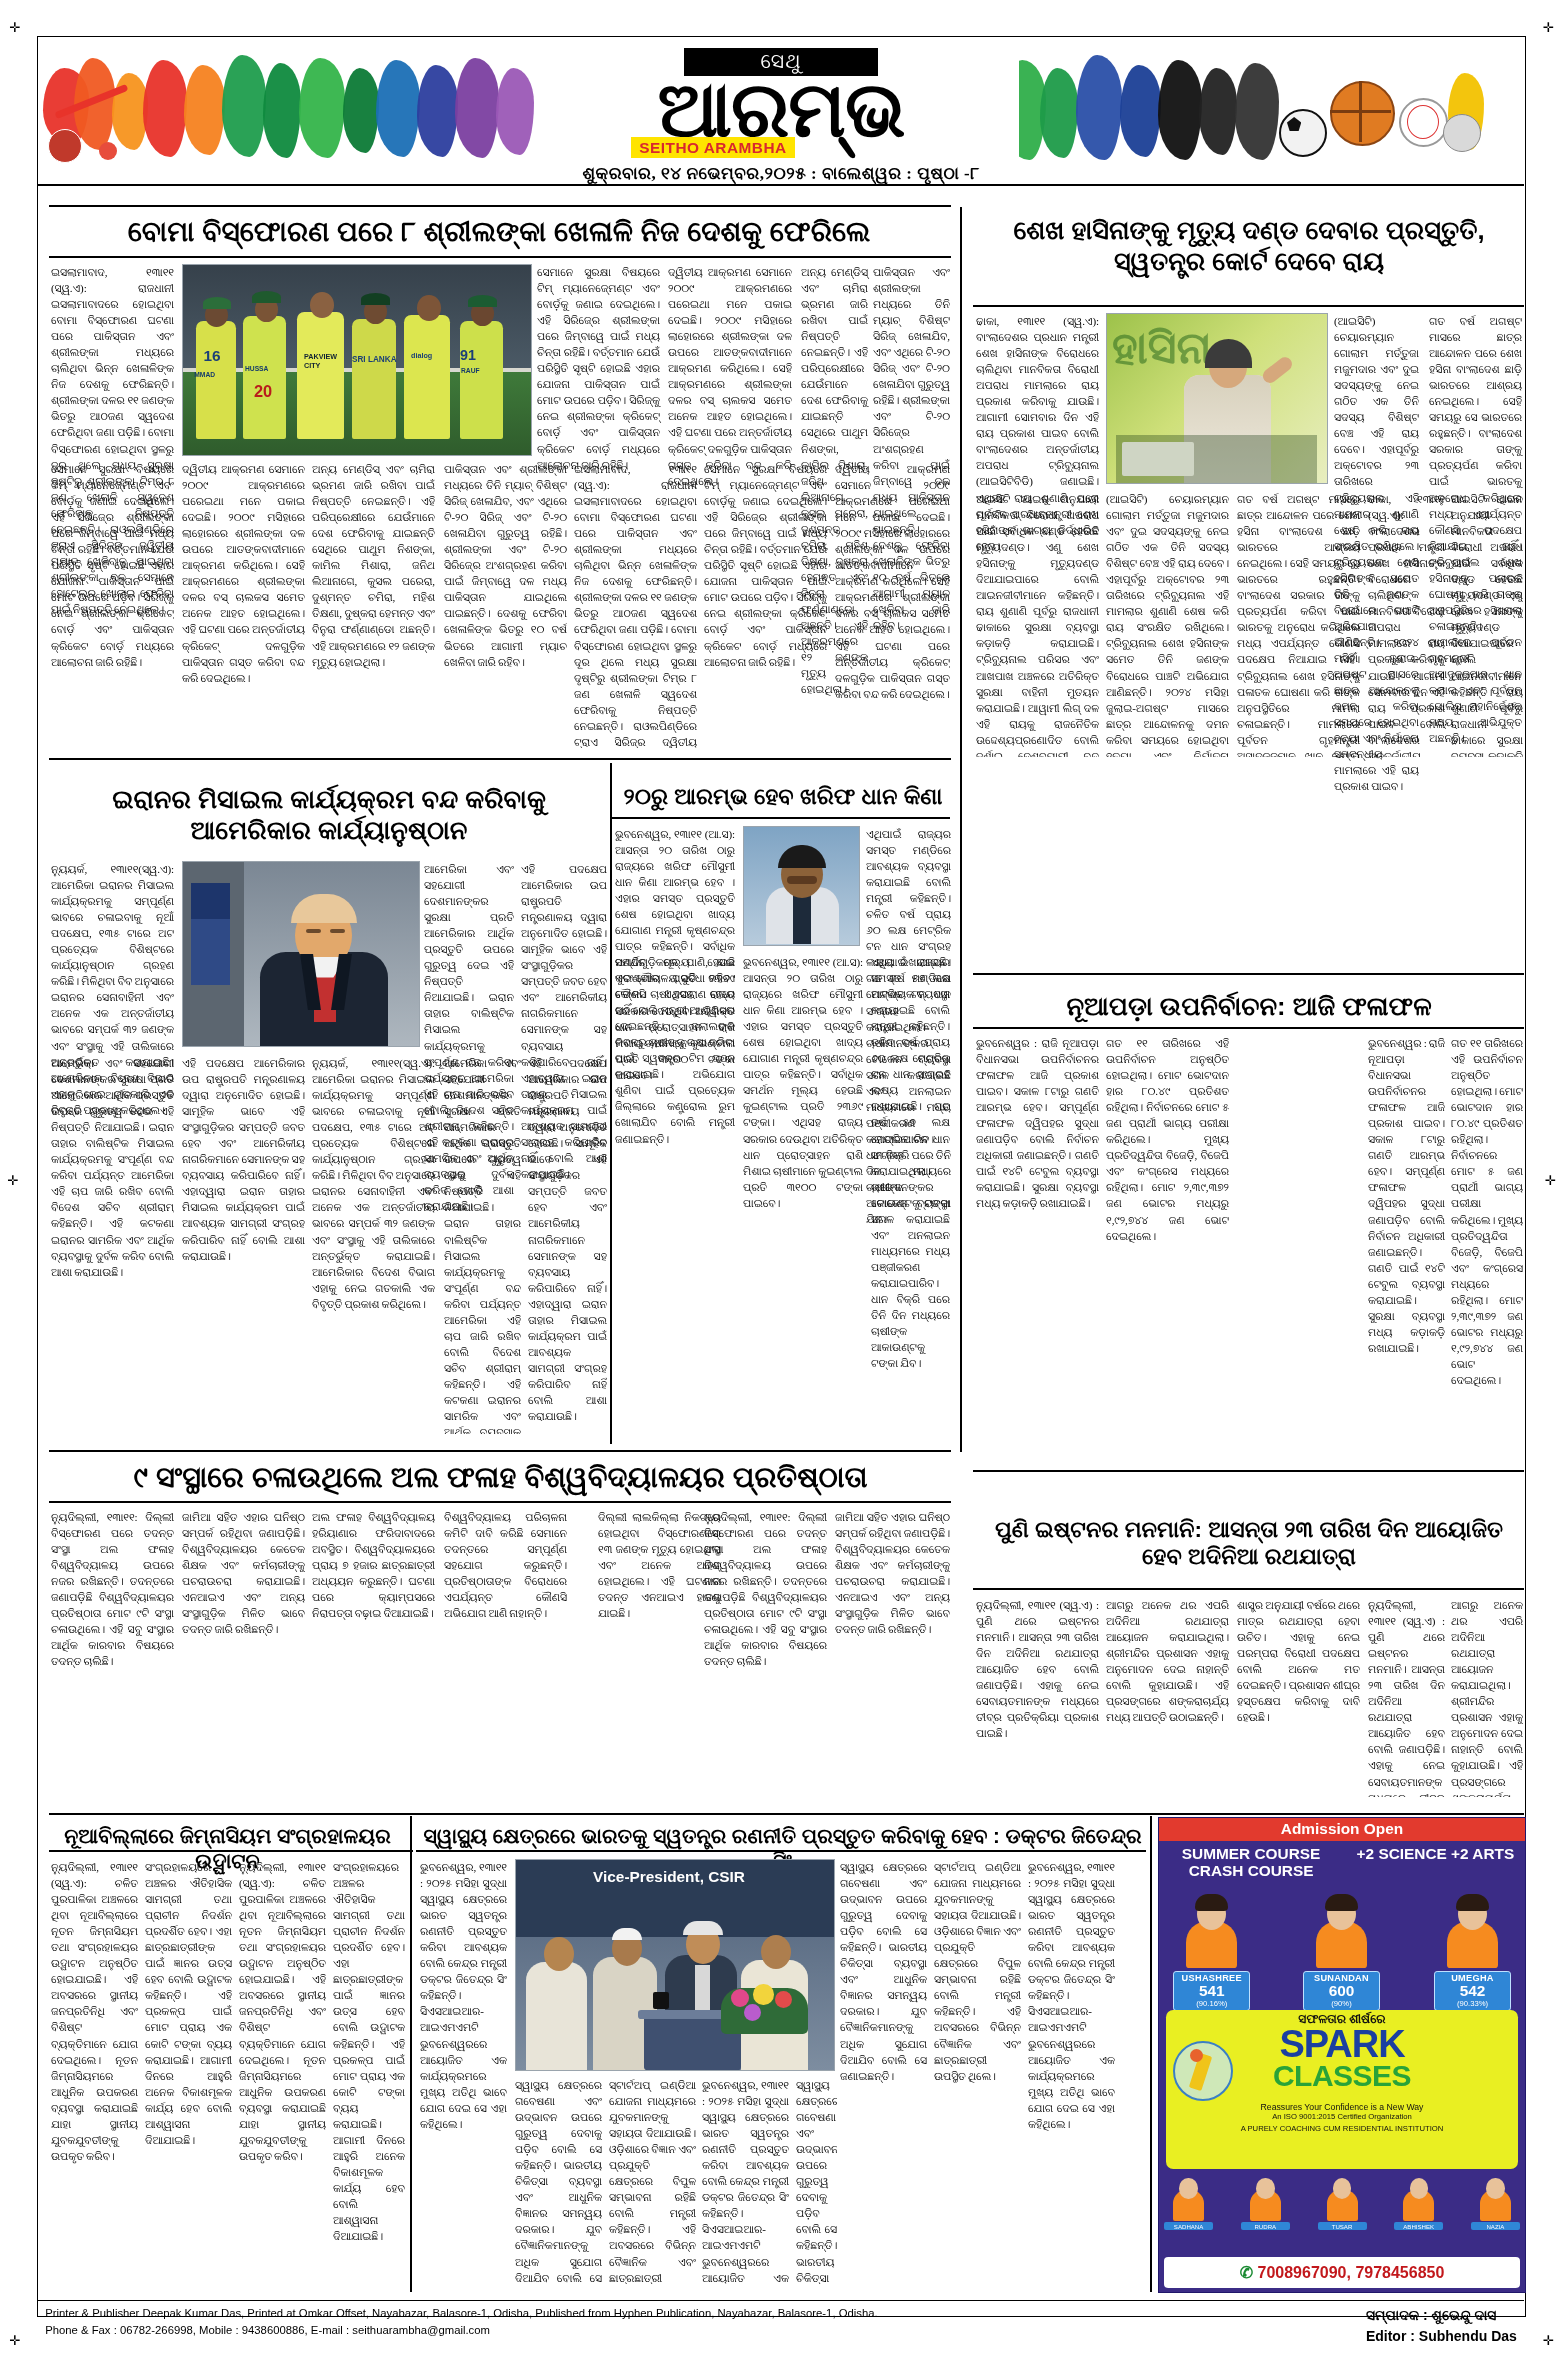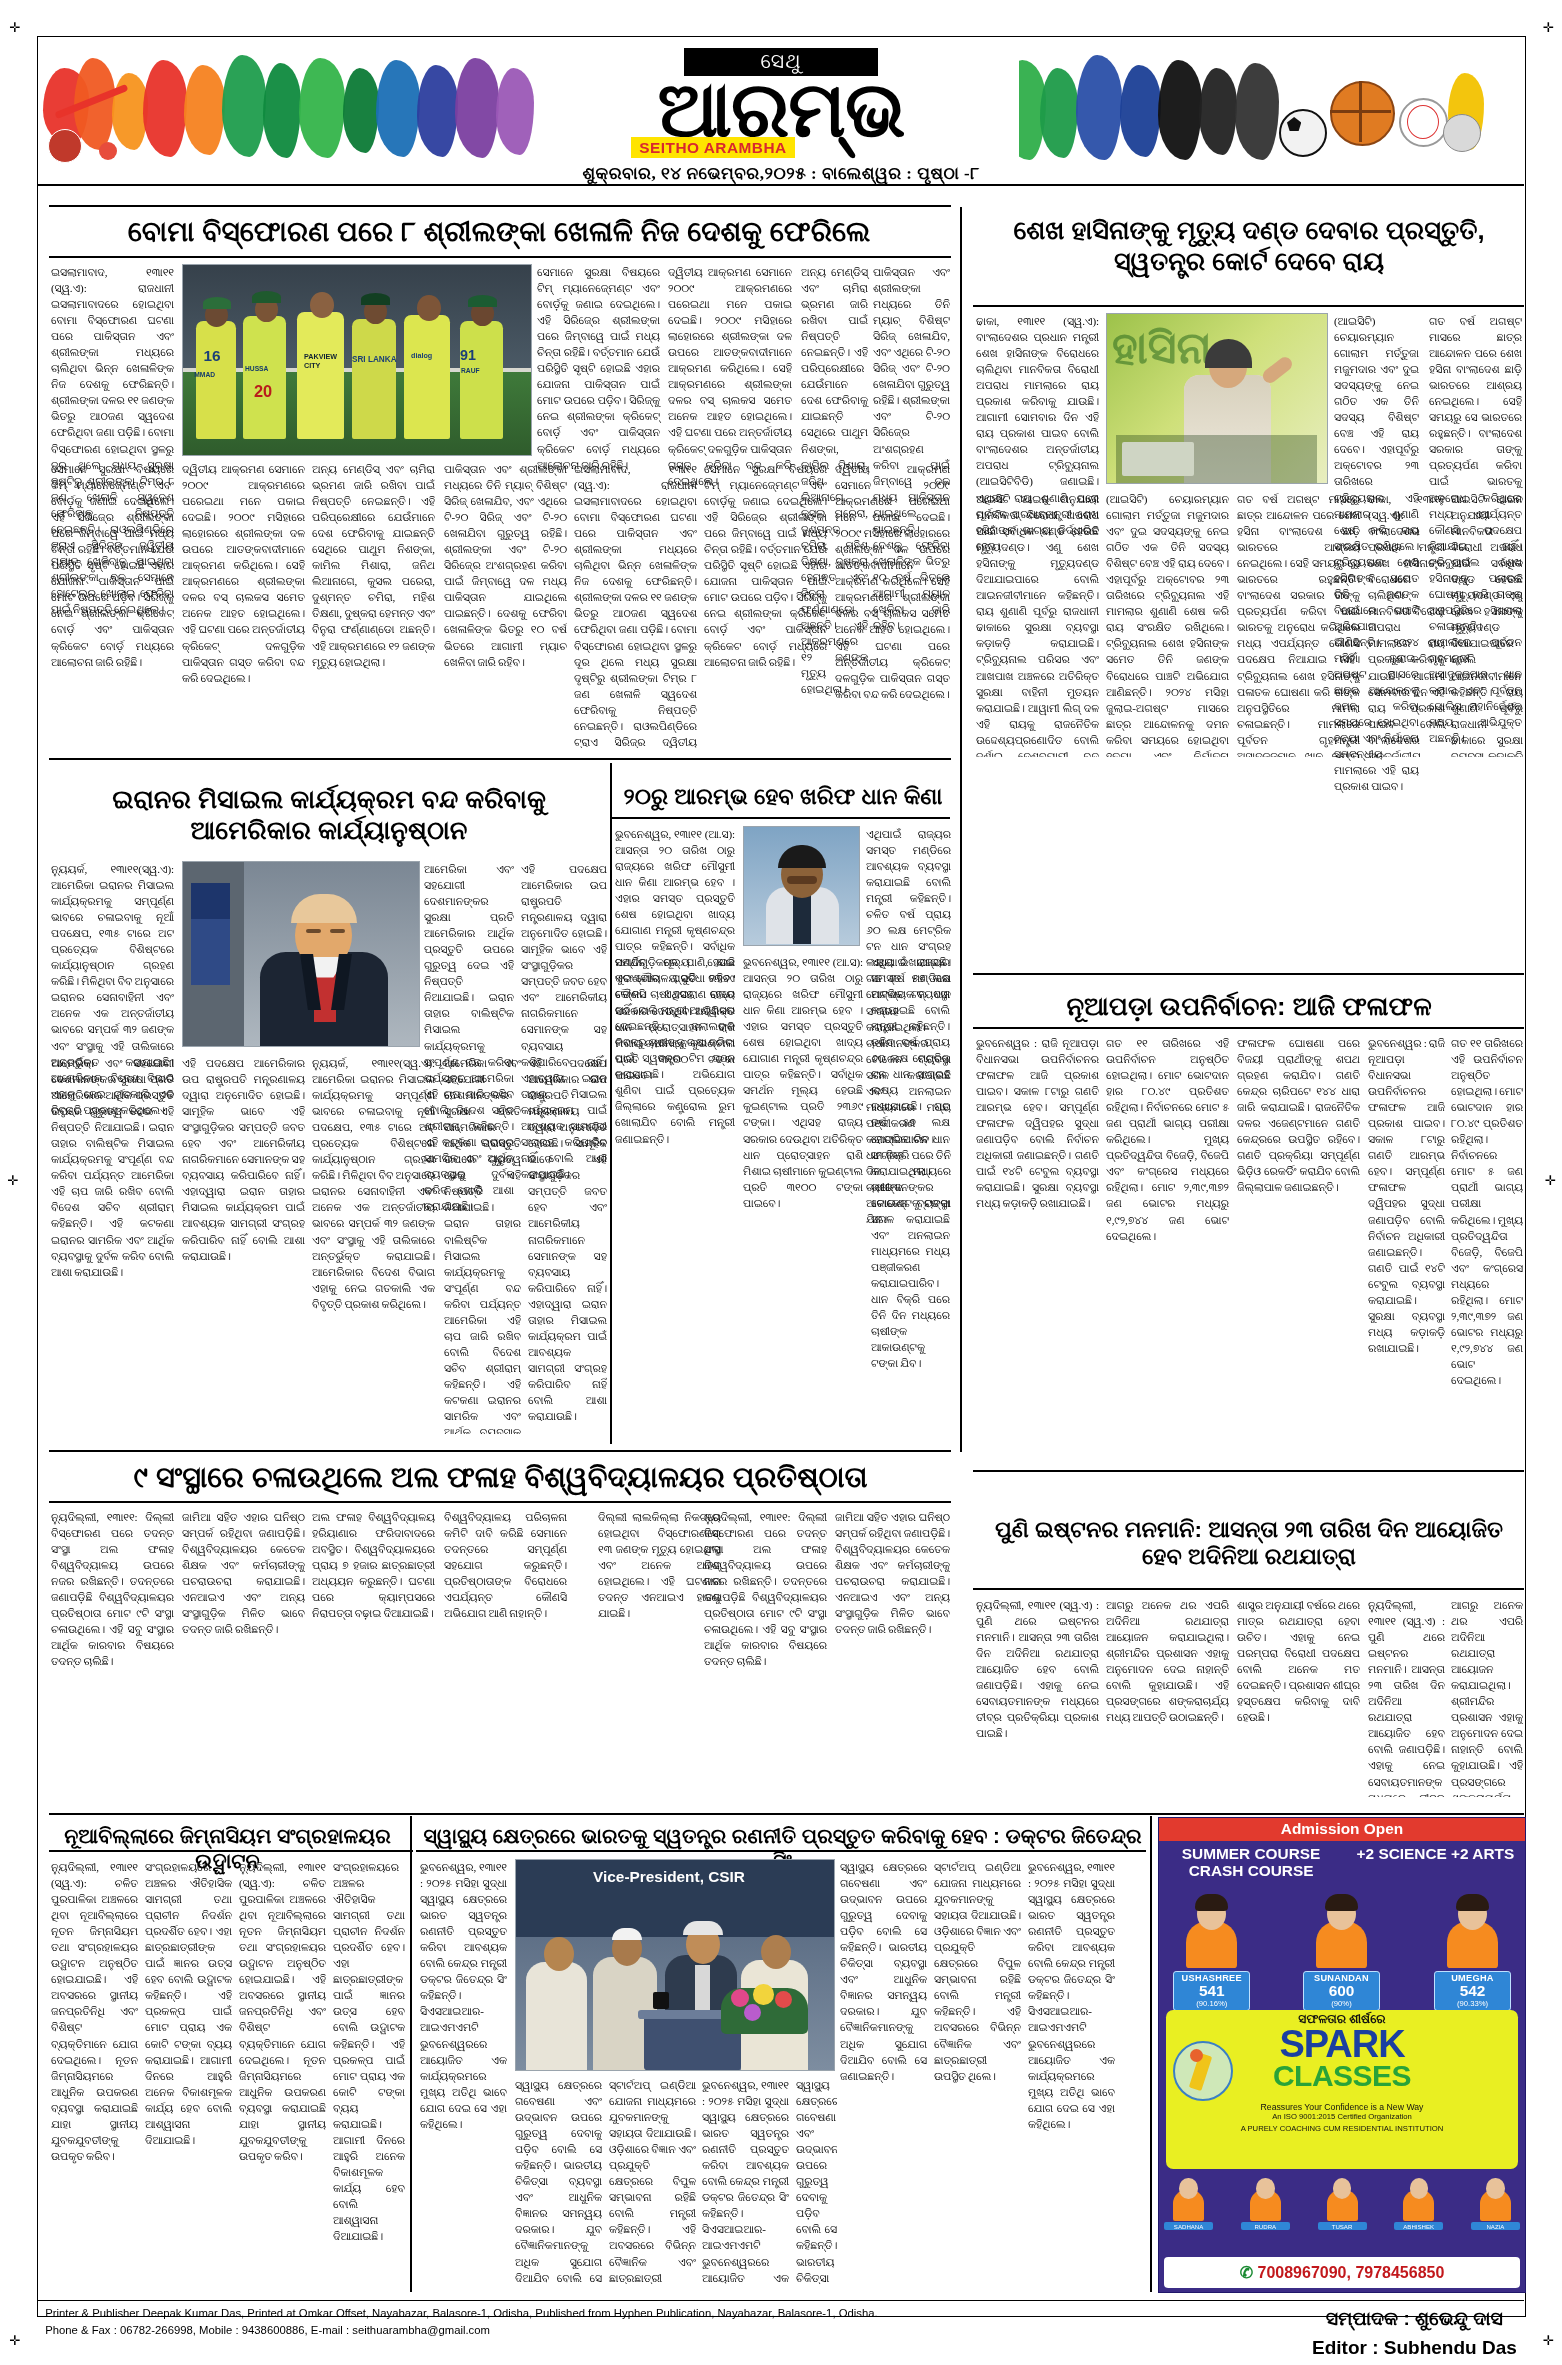--- a/index.html
+++ b/index.html
@@ -71,21 +71,21 @@
   .adphone{position:absolute;left:5.1px;right:5.1px;bottom:4.1px;text-align:center;background:#fff;border-radius:4.1px;
            color:#c2181c;font-weight:bold;font-size:16px;font-family:"Liberation Sans",sans-serif;padding:6px 0;}
   .adrow2{position:absolute;left:5.1px;right:5.1px;display:flex;justify-content:space-between;}
   .stu2{width:49px;text-align:center;}
   .stu2 .p{position:relative;height:44px;}
   .stu2 .tag{background:#2f86d6;color:#fff;font-size:6.1px;border-radius:2px;margin-top:1px;padding:0.5px 0;font-family:"Liberation Sans",sans-serif;}
 
   
   .footer{position:absolute;left:38px;width:1486px;border-top:1.5px solid #000;box-sizing:border-box;}
   .fleft{position:absolute;left:7.2px;top:4.1px;font-size:11.3px;line-height:1.5;font-family:"Liberation Sans",sans-serif;}
-  .fright{position:absolute;right:7.2px;top:4.1px;text-align:center;font-size:19px;line-height:1.5;font-weight:bold;font-family:"Liberation Sans",sans-serif;}
+  .fright{position:absolute;right:7.2px;top:4.1px;text-align:left;font-size:14px;line-height:1.5;font-weight:bold;font-family:"Liberation Sans",sans-serif;}
 </style>
 </head>
 <body>
 
 <div class="page">
 
   <div class="crop tl">✛</div>
   <div class="crop tr">✛</div>
   <div class="crop ml">✛</div>
   <div class="crop mr">✛</div>
@@ -267,21 +267,20 @@
   <div class="body" style="left:615px;top:954px;width:120px;height:482px;overflow:hidden;">ମଣ୍ଡିଗୁଡ଼ିକରେ ପାଣି, ଛାଇ ଏବଂ ଶୌଚାଳୟ ସୁବିଧା ରହିବ। କୌଣସି ଚାଷୀ ହଇରାଣ ହେବେ ନାହିଁ ବୋଲି ମନ୍ତ୍ରୀ ଆଶ୍ୱାସନା ଦେଇଛନ୍ତି। ଦଲାଲଙ୍କ କବଳରୁ ଚାଷୀଙ୍କୁ ରକ୍ଷା କରିବା ପାଇଁ ସ୍ୱତନ୍ତ୍ର ଟିମ ଗଠନ କରାଯାଇଛି। ଅଭିଯୋଗ ଶୁଣିବା ପାଇଁ ପ୍ରତ୍ୟେକ ଜିଲ୍ଲାରେ କଣ୍ଟ୍ରୋଲ ରୁମ ଖୋଲାଯିବ ବୋଲି ମନ୍ତ୍ରୀ ଜଣାଇଛନ୍ତି।</div>
   <div class="body" style="left:743px;top:954px;width:120px;height:482px;overflow:hidden;">ଭୁବନେଶ୍ୱର, ୧୩ା୧୧ (ଆ.ସ): ଆସନ୍ତା ୨୦ ତାରିଖ ଠାରୁ ରାଜ୍ୟରେ ଖରିଫ ମୌସୁମୀ ଧାନ କିଣା ଆରମ୍ଭ ହେବ । ଏହାର ସମସ୍ତ ପ୍ରସ୍ତୁତି ଶେଷ ହୋଇଥିବା ଖାଦ୍ୟ ଯୋଗାଣ ମନ୍ତ୍ରୀ କୃଷ୍ଣଚନ୍ଦ୍ର ପାତ୍ର କହିଛନ୍ତି। ସର୍ବାଧିକ ସମର୍ଥନ ମୂଲ୍ୟ ହେଉଛି କୁଇଣ୍ଟାଲ ପ୍ରତି ୨୩୬୯ ଟଙ୍କା। ଏଥିସହ ରାଜ୍ୟ ସରକାର ଦେଉଥିବା ଅତିରିକ୍ତ ଧାନ ପ୍ରୋତ୍ସାହନ ରାଶି ମିଶାଇ ଚାଷୀମାନେ କୁଇଣ୍ଟାଲ ପ୍ରତି ୩୧୦୦ ଟଙ୍କା ପାଇବେ।</div>
   <div class="body" style="left:871px;top:954px;width:79px;height:482px;overflow:hidden;">ଏଥିପାଇଁ ରାଜ୍ୟର ସମସ୍ତ ମଣ୍ଡିରେ ଆବଶ୍ୟକ ବ୍ୟବସ୍ଥା କରାଯାଇଛି ବୋଲି ମନ୍ତ୍ରୀ କହିଛନ୍ତି। ଚଳିତ ବର୍ଷ ପ୍ରାୟ ୬୦ ଲକ୍ଷ ମେଟ୍ରିକ ଟନ ଧାନ ସଂଗ୍ରହ ଲକ୍ଷ୍ୟ ରଖାଯାଇଛି। ଗତ ବର୍ଷ ୫୭ ଲକ୍ଷ ମେଟ୍ରିକ ଟନ ଧାନ ସଂଗ୍ରହ କରାଯାଇଥିଲା। ଚାଷୀମାନଙ୍କର ଟୋକେନ ବ୍ୟବସ୍ଥା ସରଳ କରାଯାଇଛି ଏବଂ ଅନଲାଇନ ମାଧ୍ୟମରେ ମଧ୍ୟ ପଞ୍ଜୀକରଣ କରାଯାଇପାରିବ। ଧାନ ବିକ୍ରି ପରେ ତିନି ଦିନ ମଧ୍ୟରେ ଚାଷୀଙ୍କ ଆକାଉଣ୍ଟକୁ ଟଙ୍କା ଯିବ।</div>
 
   <div class="rule" style="left:973px;top:973px;width:551px;height:1.5px;"></div>
   <div class="hl h2" style="left:976px;top:991px;width:546px;">ନୂଆପଡ଼ା ଉପନିର୍ବାଚନ: ଆଜି ଫଳାଫଳ</div>
   <div class="rule" style="left:973px;top:1027px;width:551px;height:1.5px;"></div>
 
   <div class="body" style="left:976px;top:1035px;width:123px;height:405px;overflow:hidden;">ଭୁବନେଶ୍ୱର : ରାଜି ନୂଆପଡ଼ା ବିଧାନସଭା ଉପନିର୍ବାଚନର ଫଳାଫଳ ଆଜି ପ୍ରକାଶ ପାଇବ। ସକାଳ ୮ଟାରୁ ଗଣତି ଆରମ୍ଭ ହେବ। ସମ୍ପୂର୍ଣ୍ଣ ଫଳାଫଳ ଦ୍ୱିପହର ସୁଦ୍ଧା ଜଣାପଡ଼ିବ ବୋଲି ନିର୍ବାଚନ ଅଧିକାରୀ ଜଣାଇଛନ୍ତି। ଗଣତି ପାଇଁ ୧୪ଟି ଟେବୁଲ ବ୍ୟବସ୍ଥା କରାଯାଇଛି। ସୁରକ୍ଷା ବ୍ୟବସ୍ଥା ମଧ୍ୟ କଡ଼ାକଡ଼ି ରଖାଯାଇଛି।</div>
   <div class="body" style="left:1106px;top:1035px;width:123px;height:405px;overflow:hidden;">ଗତ ୧୧ ତାରିଖରେ ଏହି ଉପନିର୍ବାଚନ ଅନୁଷ୍ଠିତ ହୋଇଥିଲା। ମୋଟ ଭୋଟଦାନ ହାର ୮୦.୪୯ ପ୍ରତିଶତ ରହିଥିଲା। ନିର୍ବାଚନରେ ମୋଟ ୫ ଜଣ ପ୍ରାର୍ଥୀ ଭାଗ୍ୟ ପରୀକ୍ଷା କରିଥିଲେ। ମୁଖ୍ୟ ପ୍ରତିଦ୍ୱନ୍ଦିତା ବିଜେଡ଼ି, ବିଜେପି ଏବଂ କଂଗ୍ରେସ ମଧ୍ୟରେ ରହିଥିଲା। ମୋଟ ୨,୩୯,୩୭୨ ଜଣ ଭୋଟର ମଧ୍ୟରୁ ୧,୯୨,୭୪୪ ଜଣ ଭୋଟ ଦେଇଥିଲେ।</div>
-  <div class="body" style="left:1237px;top:1035px;width:123px;height:405px;overflow:hidden;">ଫଳାଫଳ ଘୋଷଣା ପରେ ବିଜୟୀ ପ୍ରାର୍ଥୀଙ୍କୁ ଶପଥ ଗ୍ରହଣ କରାଯିବ। ଗଣତି କେନ୍ଦ୍ର ଚାରିପଟେ ୧୪୪ ଧାରା ଜାରି କରାଯାଇଛି। ରାଜନୈତିକ ଦଳର ଏଜେଣ୍ଟମାନେ ଗଣତି କେନ୍ଦ୍ରରେ ଉପସ୍ଥିତ ରହିବେ। ଗଣତି ପ୍ରକ୍ରିୟା ସମ୍ପୂର୍ଣ୍ଣ ଭିଡ଼ିଓ ରେକର୍ଡିଂ କରାଯିବ ବୋଲି ଜିଲ୍ଲାପାଳ ଜଣାଇଛନ୍ତି।</div>
   <div class="body" style="left:1368px;top:1035px;width:77px;height:405px;overflow:hidden;">ଭୁବନେଶ୍ୱର : ରାଜି ନୂଆପଡ଼ା ବିଧାନସଭା ଉପନିର୍ବାଚନର ଫଳାଫଳ ଆଜି ପ୍ରକାଶ ପାଇବ। ସକାଳ ୮ଟାରୁ ଗଣତି ଆରମ୍ଭ ହେବ। ସମ୍ପୂର୍ଣ୍ଣ ଫଳାଫଳ ଦ୍ୱିପହର ସୁଦ୍ଧା ଜଣାପଡ଼ିବ ବୋଲି ନିର୍ବାଚନ ଅଧିକାରୀ ଜଣାଇଛନ୍ତି। ଗଣତି ପାଇଁ ୧୪ଟି ଟେବୁଲ ବ୍ୟବସ୍ଥା କରାଯାଇଛି। ସୁରକ୍ଷା ବ୍ୟବସ୍ଥା ମଧ୍ୟ କଡ଼ାକଡ଼ି ରଖାଯାଇଛି।</div>
   <div class="body" style="left:1451px;top:1035px;width:72px;height:405px;overflow:hidden;">ଗତ ୧୧ ତାରିଖରେ ଏହି ଉପନିର୍ବାଚନ ଅନୁଷ୍ଠିତ ହୋଇଥିଲା। ମୋଟ ଭୋଟଦାନ ହାର ୮୦.୪୯ ପ୍ରତିଶତ ରହିଥିଲା। ନିର୍ବାଚନରେ ମୋଟ ୫ ଜଣ ପ୍ରାର୍ଥୀ ଭାଗ୍ୟ ପରୀକ୍ଷା କରିଥିଲେ। ମୁଖ୍ୟ ପ୍ରତିଦ୍ୱନ୍ଦିତା ବିଜେଡ଼ି, ବିଜେପି ଏବଂ କଂଗ୍ରେସ ମଧ୍ୟରେ ରହିଥିଲା। ମୋଟ ୨,୩୯,୩୭୨ ଜଣ ଭୋଟର ମଧ୍ୟରୁ ୧,୯୨,୭୪୪ ଜଣ ଭୋଟ ଦେଇଥିଲେ।</div>
 
   <div class="rule" style="left:49px;top:1450px;width:902px;height:2px;"></div>
   <div class="hl h1" style="left:51px;top:1460px;width:899px;font-size:29px;">୯ ସଂସ୍ଥାରେ ଚଳାଉଥିଲେ ଅଲ ଫଳାହ ବିଶ୍ୱବିଦ୍ୟାଳୟର ପ୍ରତିଷ୍ଠାତା</div>
   <div class="rule" style="left:49px;top:1501px;width:902px;height:1.5px;"></div>
 
   <div class="body" style="left:51px;top:1509px;width:123px;height:297px;overflow:hidden;">ନ୍ୟୁଦିଲ୍ଲୀ, ୧୩ା୧୧: ଦିଲ୍ଲୀ ବିସ୍ଫୋରଣ ପରେ ତଦନ୍ତ ସଂସ୍ଥା ଅଲ ଫଳାହ ବିଶ୍ୱବିଦ୍ୟାଳୟ ଉପରେ ନଜର ରଖିଛନ୍ତି। ତଦନ୍ତରେ ଜଣାପଡ଼ିଛି ବିଶ୍ୱବିଦ୍ୟାଳୟର ପ୍ରତିଷ୍ଠାତା ମୋଟ ୯ଟି ସଂସ୍ଥା ଚଳାଉଥିଲେ। ଏହି ସବୁ ସଂସ୍ଥାର ଆର୍ଥିକ କାରବାର ବିଷୟରେ ତଦନ୍ତ ଚାଲିଛି।</div>
   <div class="body" style="left:182px;top:1509px;width:123px;height:297px;overflow:hidden;">ଜାମିଆ ସହିତ ଏହାର ଘନିଷ୍ଠ ସମ୍ପର୍କ ରହିଥିବା ଜଣାପଡ଼ିଛି। ବିଶ୍ୱବିଦ୍ୟାଳୟର କେତେକ ଶିକ୍ଷକ ଏବଂ କର୍ମଚାରୀଙ୍କୁ ପଚରାଉଚରା କରାଯାଇଛି। ଏନଆଇଏ ଏବଂ ଅନ୍ୟ ସଂସ୍ଥାଗୁଡ଼ିକ ମିଳିତ ଭାବେ ତଦନ୍ତ ଜାରି ରଖିଛନ୍ତି।</div>
   <div class="body" style="left:312px;top:1509px;width:123px;height:297px;overflow:hidden;">ଅଲ ଫଳାହ ବିଶ୍ୱବିଦ୍ୟାଳୟ ହରିୟାଣାର ଫରିଦାବାଦରେ ଅବସ୍ଥିତ। ବିଶ୍ୱବିଦ୍ୟାଳୟରେ ପ୍ରାୟ ୭ ହଜାର ଛାତ୍ରଛାତ୍ରୀ ଅଧ୍ୟୟନ କରୁଛନ୍ତି। ଘଟଣା ପରେ କ୍ୟାମ୍ପସରେ ନିରାପତ୍ତା ବଢ଼ାଇ ଦିଆଯାଇଛି।</div>

